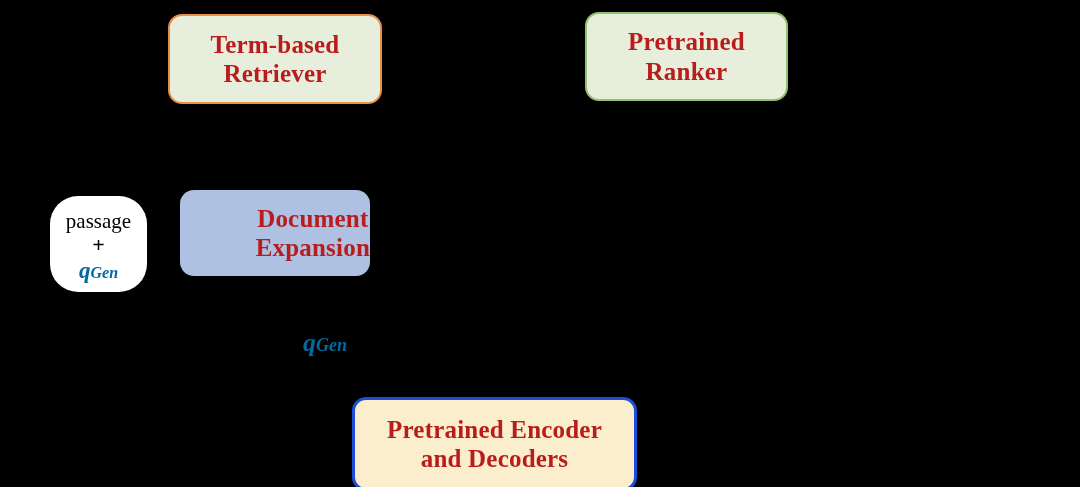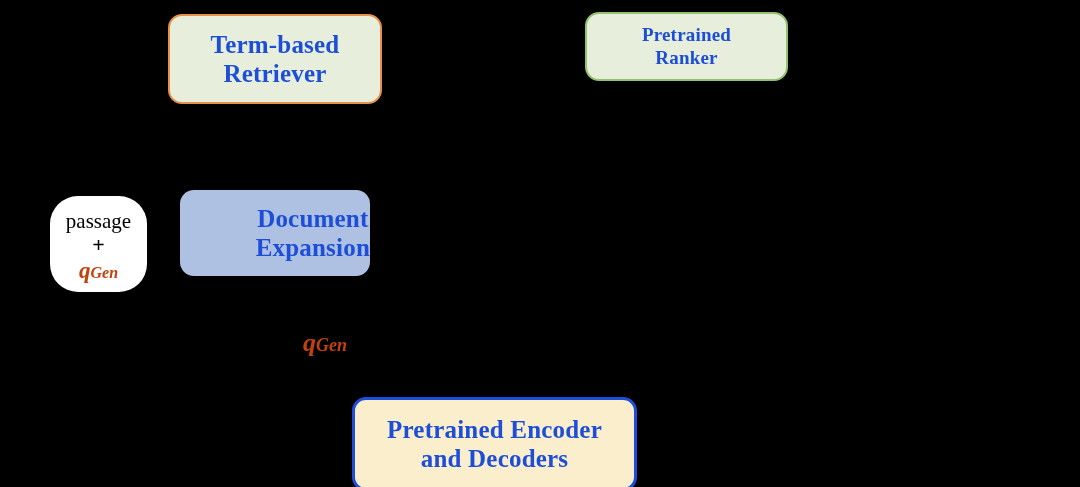--- a/index.html
+++ b/index.html
@@ -19,21 +19,21 @@
   
   .node {
     position: absolute;
     box-sizing: border-box;
     display: flex;
     align-items: center;
     justify-content: center;
     text-align: center;
     border-radius: 14px;
     font-weight: bold;
-    color: #1d4ed8;
+    color: #b91c1c;
     line-height: 1.18;
     letter-spacing: 0.2px;
   }
 
   .node .node-label {
     display: block;
     white-space: pre-line;
   }
 
   
@@ -45,24 +45,24 @@
     background: #e7efdc;
     border: 2px solid #e8904a;
     font-size: 25px;
   }
 
   
   #node-pretrained-ranker {
     left: 585px;
     top: 12px;
     width: 203px;
-    height: 69px;
+    height: 89px;
     background: #e7efdc;
     border: 2px solid #93c26d;
-    font-size: 19px;
+    font-size: 25px;
   }
 
   
   #node-document-expansion {
     left: 180px;
     top: 190px;
     width: 190px;
     height: 86px;
     background: #aec1e3;
     border: none;
@@ -109,21 +109,21 @@
     font-size: 22px;
     font-weight: bold;
     margin-top: 2px;
   }
   #passage-doc-icon .doc-line-qgen {
     margin-top: 3px;
   }
 
   
   .qgen {
-    color: #c2410c;
+    color: #0369a1;
     font-weight: bold;
     font-style: italic;
     white-space: nowrap;
     font-family: "Liberation Serif", "DejaVu Serif", serif;
   }
   .qgen .q-main  { font-size: 23px; }
   .qgen .q-sub   { font-size: 16px; }
 
   #qgen-floating-label {
     position: absolute;

